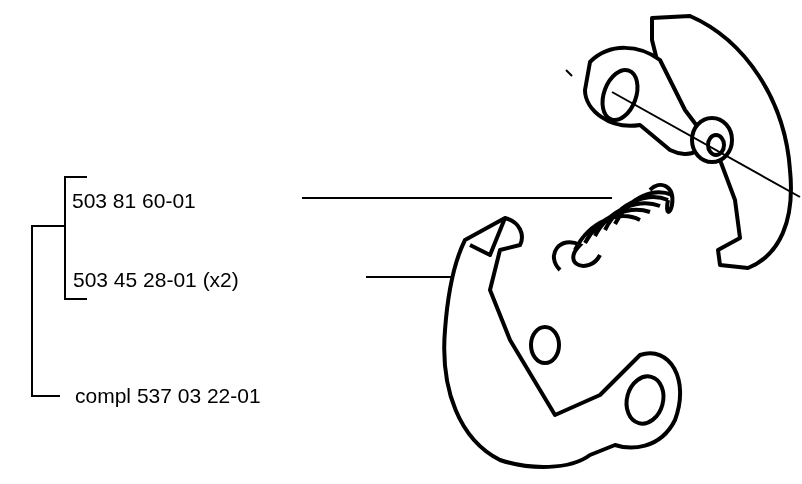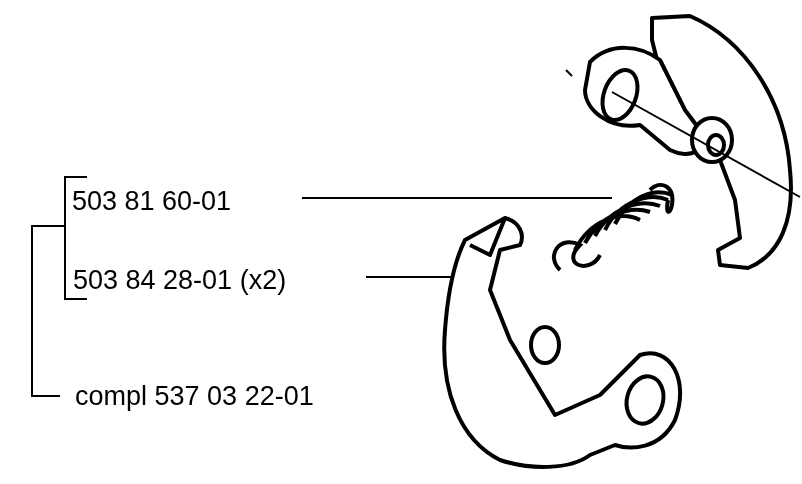--- a/index.html
+++ b/index.html
@@ -1,18 +1,18 @@
 <!DOCTYPE html>
 <html><head>
   <meta charset="utf-8">
   <style>
     html, body { margin: 0; padding: 0; background: #ffffff; }
     body { width: 802px; height: 484px; position: relative; overflow: hidden;
            font-family: "Liberation Sans", sans-serif; color: #000; }
-    .lbl { position: absolute; font-size: 27px; line-height: 36px; white-space: nowrap; }
+    .lbl { position: absolute; font-size: 21px; line-height: 36px; white-space: nowrap; }
     .lbl b { font-weight: normal; }
     svg.art { position: absolute; left: 0; top: 0; }
   </style>
 </head>
 <body>
 
 <svg class="art" width="802" height="484" viewBox="0 0 802 484">
   <g fill="none" stroke="#000" stroke-width="2">
 
     <path d="M87 177 H65 V299 H87"></path>
@@ -44,20 +44,20 @@
     <ellipse cx="545" cy="345" rx="14" ry="18"></ellipse>
     <path d="M470 245 L490 255 L505 218" fill="none"></path>
   </g>
 </svg>
 
 <div class="lbl" style="left:72px; top:183px;">
   <span>503 81 60-01</span>
 </div>
 
 <div class="lbl" style="left:73px; top:262px;">
-  <span>503 84 28-01</span>
+  <span>503 45 28-01</span>
   <b>(x2)</b>
 </div>
 
 <div class="lbl" style="left:75px; top:378px;">
   <b>compl</b>
   <span>537 03 22-01</span>
 </div>
 
 </body></html>

